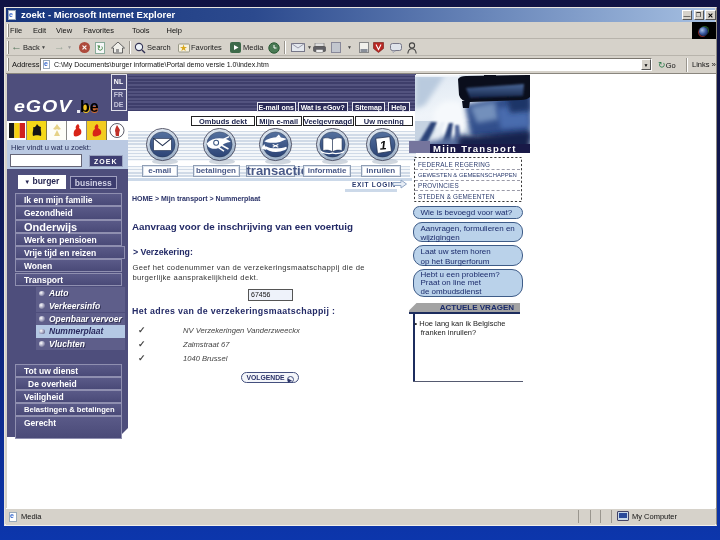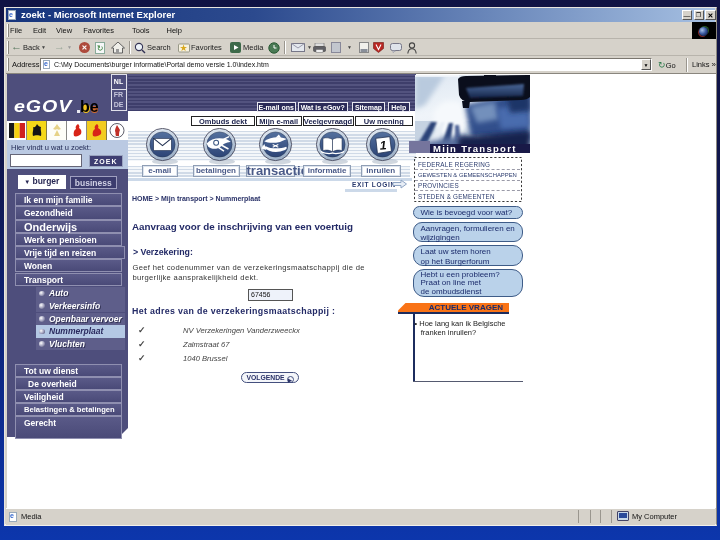--- a/index.html
+++ b/index.html
@@ -384,21 +384,21 @@
 <div class="abs" style="left:415px;top:168.8px;width:105px;border-top:1px dashed #9a9aa8"></div>
 <div class="abs" style="left:415px;top:179.6px;width:105px;border-top:1px dashed #9a9aa8"></div>
 <div class="abs" style="left:415px;top:190.2px;width:105px;border-top:1px dashed #9a9aa8"></div>
 <div class="abs" style="left:412.5px;top:380.5px;width:110.5px;height:1px;background:#555a70"></div>
 
 <div class="abs" style="left:412.5px;top:205.5px;width:110px;height:13px;background:#bad2ea;border:1.4px solid #3e5c88;border-radius:7px;color:#1b2b6b;font-size:8px;line-height:11px;padding-left:7px">Wie is bevoegd voor wat?</div>
 <div class="abs" style="left:412.5px;top:222px;width:110px;height:19.5px;background:#bad2ea;border:1.4px solid #3e5c88;border-radius:9px;color:#1b2b6b;font-size:8px;line-height:9px;padding:1px 0 0 7px">Aanvragen, formulieren en<br>wijzigingen</div>
 <div class="abs" style="left:412.5px;top:244.5px;width:110px;height:21.5px;background:#bad2ea;border:1.4px solid #3e5c88;border-radius:10px;color:#1b2b6b;font-size:8px;line-height:9.5px;padding:1.5px 0 0 7px">Laat uw stem horen<br>op het Burgerforum</div>
 <div class="abs" style="left:412.5px;top:268.5px;width:110px;height:28px;background:#bad2ea;border:1.4px solid #3e5c88;border-radius:11px;color:#1b2b6b;font-size:8px;line-height:8.5px;padding:1px 0 0 7px">Hebt u een probleem?<br>Praat on line met<br>de ombudsdienst</div>
 
-<div class="abs" style="left:398px;top:302.5px;width:111px;height:11.5px;background:#f97316;border-bottom:2px solid #1c2c5e;clip-path:polygon(8px 0,100% 0,100% 100%,0 100%,0 8px);color:#1b2b6b;font-weight:bold;font-size:8px;line-height:10px;text-align:right;padding-right:6px">ACTUELE VRAGEN</div>
+<div class="abs" style="left:409px;top:302.5px;width:111px;height:11.5px;background:#a3a3a3;border-bottom:2px solid #1c2c5e;clip-path:polygon(8px 0,100% 0,100% 100%,0 100%,0 8px);color:#1b2b6b;font-weight:bold;font-size:8px;line-height:10px;text-align:right;padding-right:6px">ACTUELE VRAGEN</div>
 <div class="abs" style="left:412.5px;top:314px;width:2px;height:67px;background:#1c2c5e"></div>
 <div class="abs" style="left:414.5px;top:318.5px;width:108px;font-size:7.5px;color:#1a1a1a;line-height:9.3px">
 <div>•&nbsp;Hoe lang kan ik Belgische<br>&nbsp;&nbsp;&nbsp;franken inruilen?</div>
 </div>
 
 <div class="abs" style="left:6px;top:508px;width:709px;height:17px;background:#d6d2ca;border-top:1px solid #fff"></div>
 <div class="abs" style="left:9px;top:511.5px;width:8px;height:10px;background:#fff;border:1px solid #9ab"></div>
 <div class="abs" style="left:10px;top:512px;color:#36c;font-size:7px;font-weight:bold">e</div>
 <div class="abs" style="left:21px;top:508px;height:17px;line-height:17px;font-size:7.5px;color:#111">Media</div>
 <div class="abs" style="left:578px;top:510px;width:1px;height:13px;background:#9a968e"></div>

